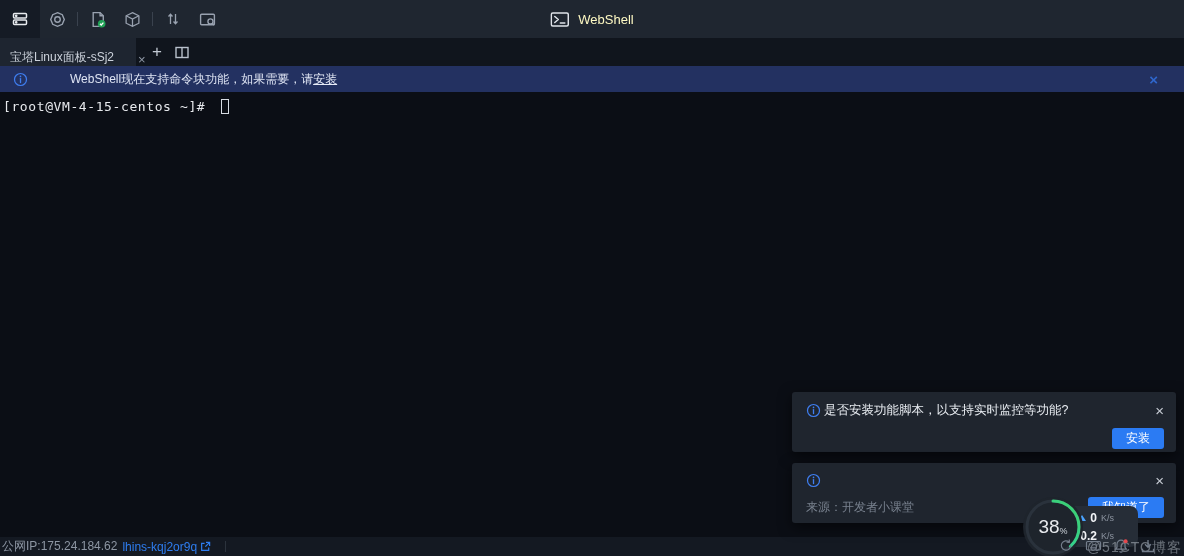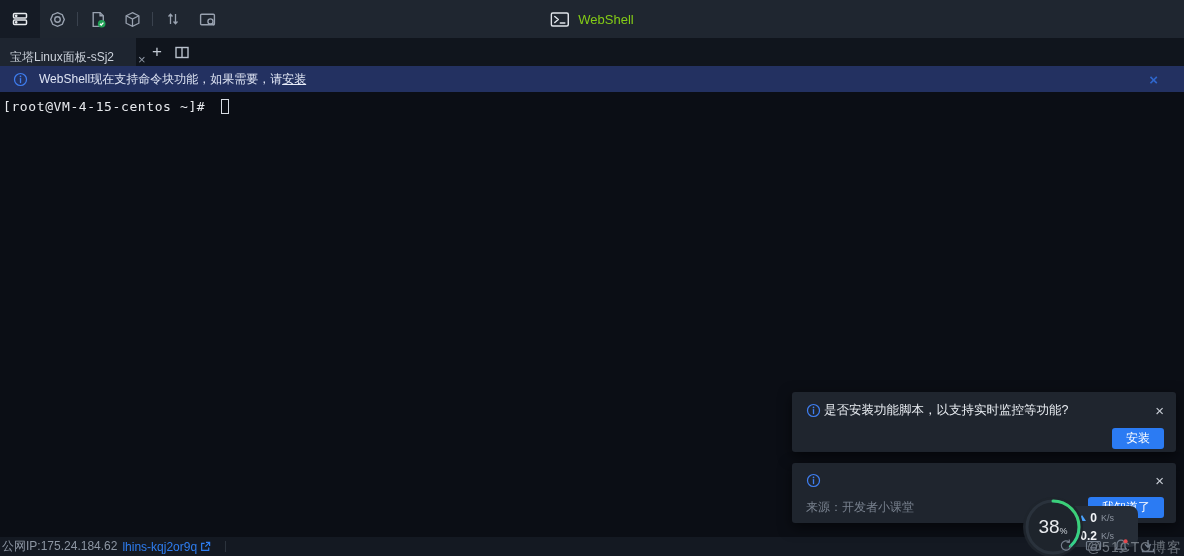--- a/index.html
+++ b/index.html
@@ -5,33 +5,33 @@
   * { margin:0; padding:0; box-sizing:border-box; }
   html,body { background:#000; }
   body { font-family:"Liberation Sans","DejaVu Sans",sans-serif; }
   .app { position:relative; width:1184px; height:556px; overflow:hidden; background:#0b0e15; }
 
   
   .toolbar { position:relative; height:38px; background:#1f2630; display:flex; align-items:center; }
   .tool-block { width:40px; height:38px; background:#151b25; display:flex; align-items:center; justify-content:center; color:#e8ebef; }
   .tool-icon { width:34px; height:38px; display:flex; align-items:center; justify-content:center; color:#99a2b0; cursor:pointer; }
   .vsep { width:1px; height:14px; background:#3a424e; margin:0 3px; }
-  .toolbar-title { position:absolute; left:50%; top:0; height:38px; transform:translateX(-50%); display:flex; align-items:center; gap:9px; color:#84cc16; font-size:13px; }
+  .toolbar-title { position:absolute; left:50%; top:0; height:38px; transform:translateX(-50%); display:flex; align-items:center; gap:9px; color:#fef9c3; font-size:13px; }
 
   
   .tabbar { height:28px; background:#10151d; display:flex; align-items:stretch; }
   .tab { width:136px; background:#1e2530; display:flex; align-items:flex-end; padding:0 10px; gap:24px; cursor:pointer; }
   .tab-label { font-size:12px; color:#ccd2db; white-space:nowrap; }
   .tab-close { color:#8f98a5; font-size:13px; line-height:1; cursor:pointer; }
   .tab-actions { display:flex; align-items:center; margin-left:16px; gap:12px; }
   .new-tab { color:#c3cad4; font-size:17px; font-weight:400; cursor:pointer; }
   .split-icon { color:#b9c1cc; cursor:pointer; display:flex; }
 
   
-  .banner { height:26px; background:#233161; display:flex; align-items:center; padding-left:13px; }
+  .banner { height:26px; background:#233161; display:flex; align-items:center; padding-left:13px;gap:31px; }
   .banner-msg { font-size:12px; color:#dfe5f4; margin-left:11px; }
   .banner-link { color:#e7ecf8; text-decoration:underline; cursor:pointer; }
   .banner-close { margin-left:auto; margin-right:26px; color:#2f66cc; font-size:15px; font-weight:bold; line-height:1; cursor:pointer; }
 
   
   .terminal { height:445px; background:#0b0e15; padding:5px 0 0 3px; cursor:text; }
   .prompt { font-family:"DejaVu Sans Mono","Liberation Mono",monospace; font-size:13px; color:#e6e8ec; letter-spacing:.6px;margin-top:16px; }
   .cursor { display:inline-block; width:8px; height:15px; border:1px solid #d7dce3; margin-left:7px; vertical-align:text-bottom; }
 
   

